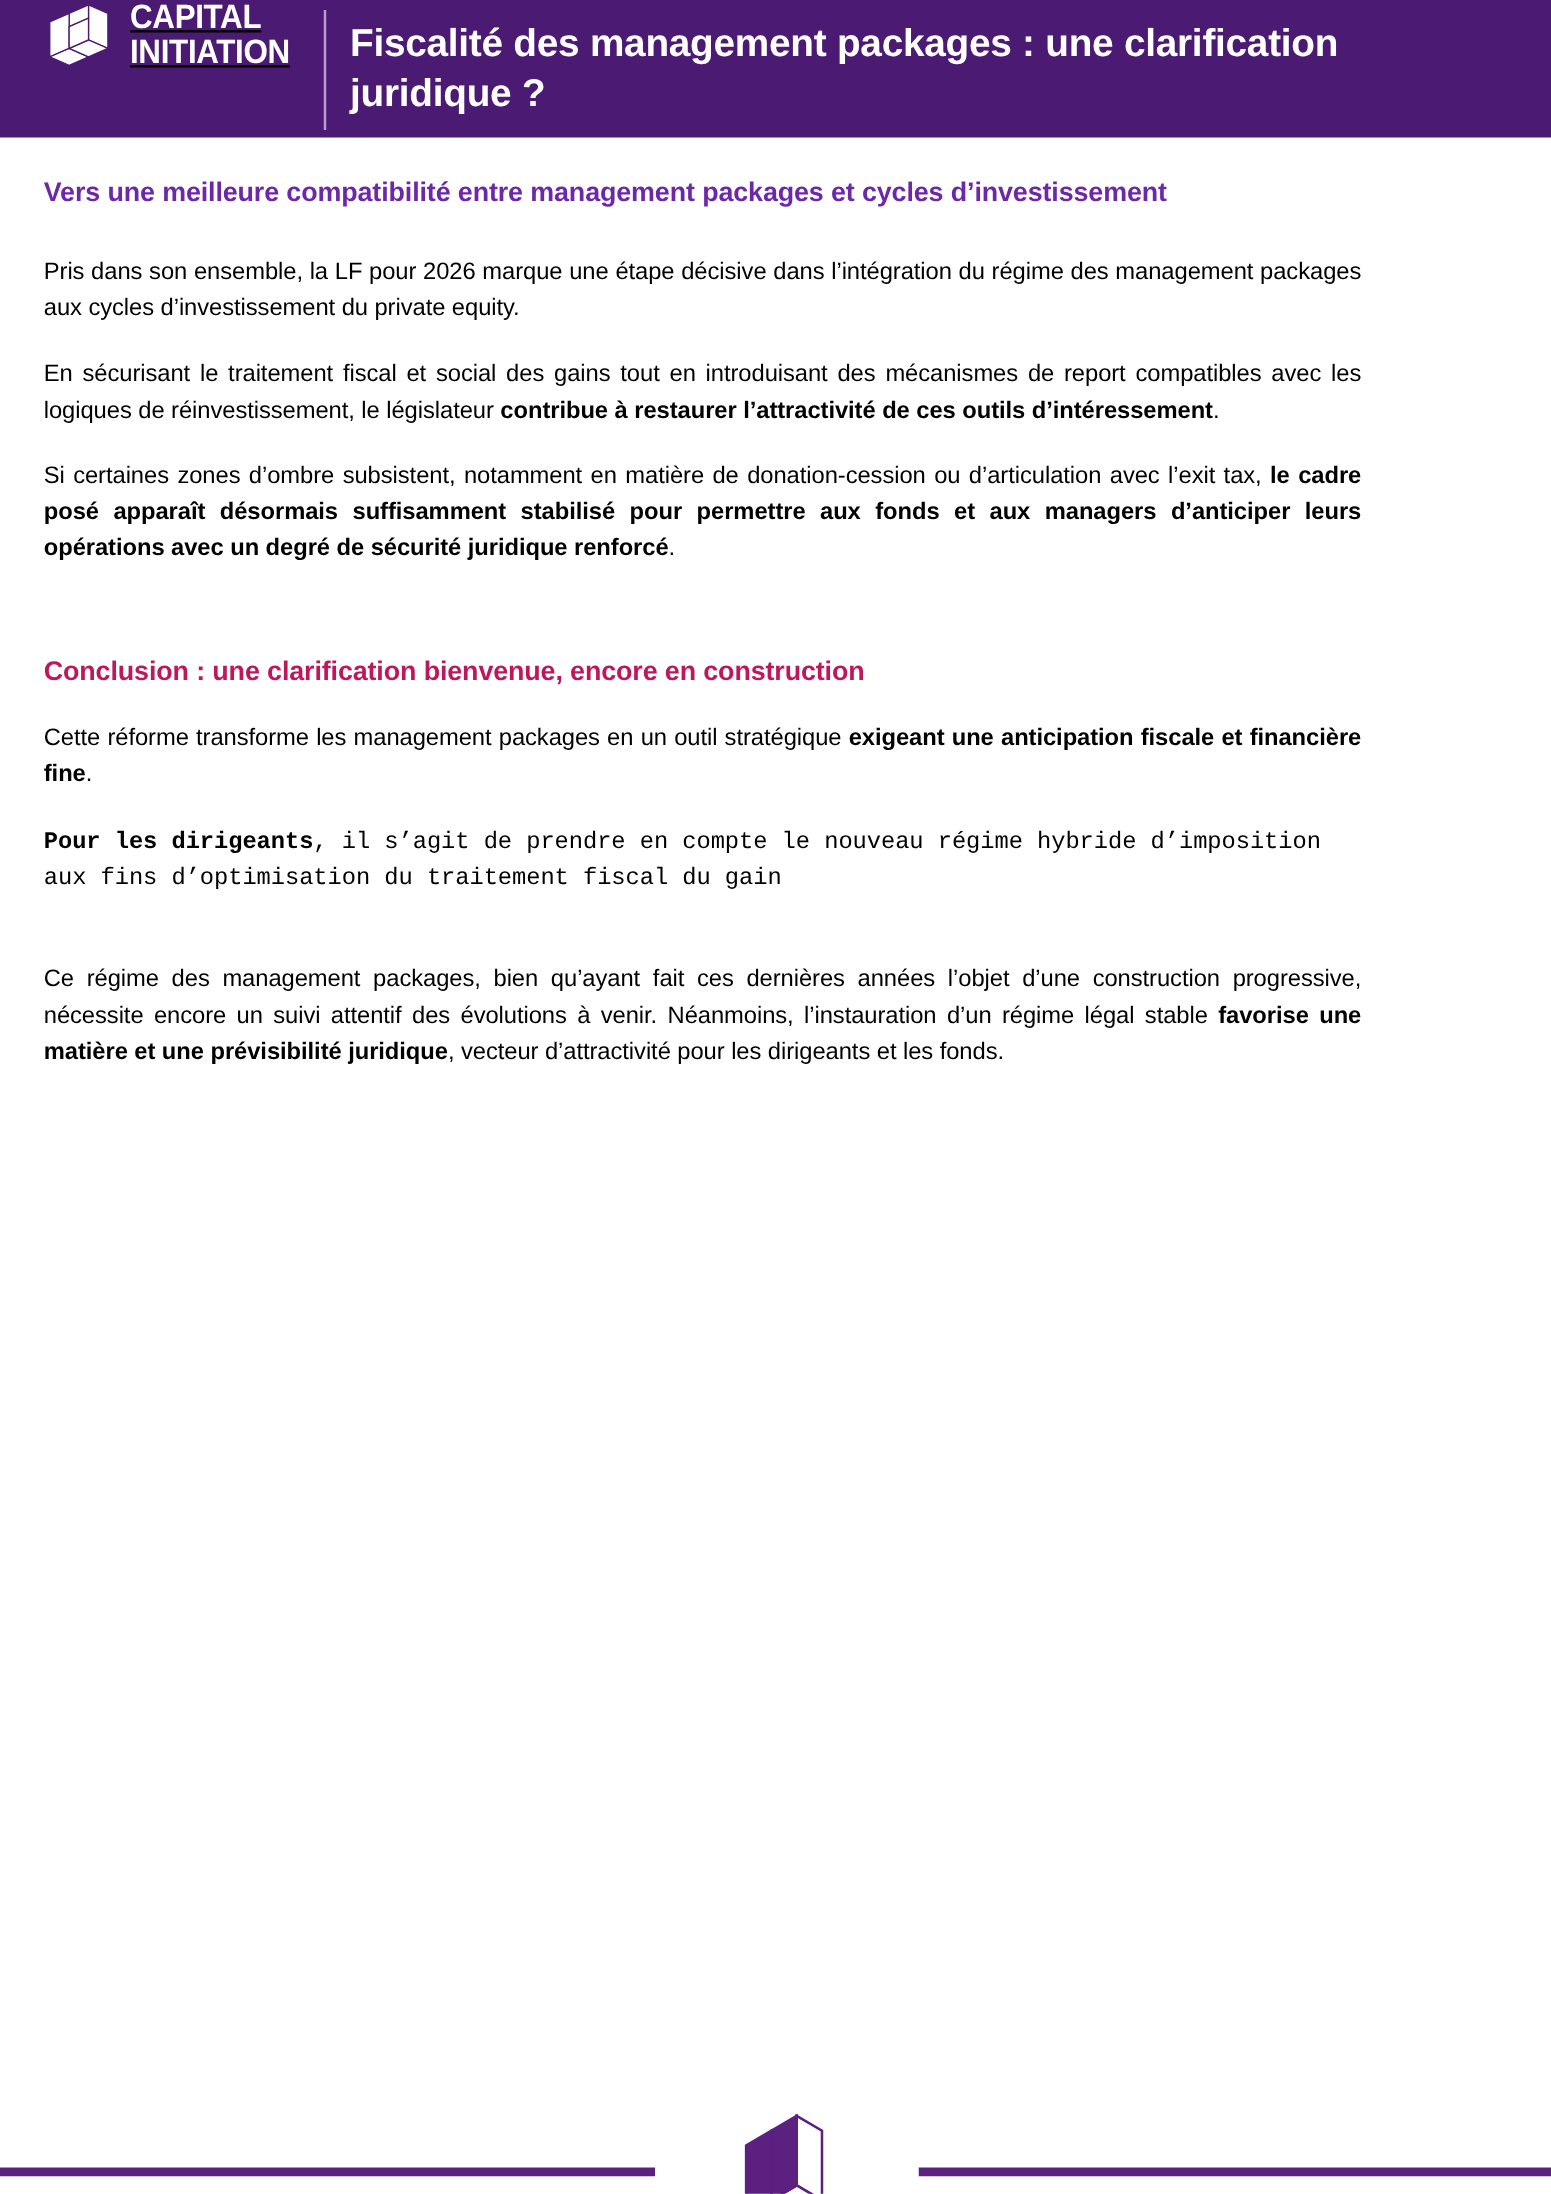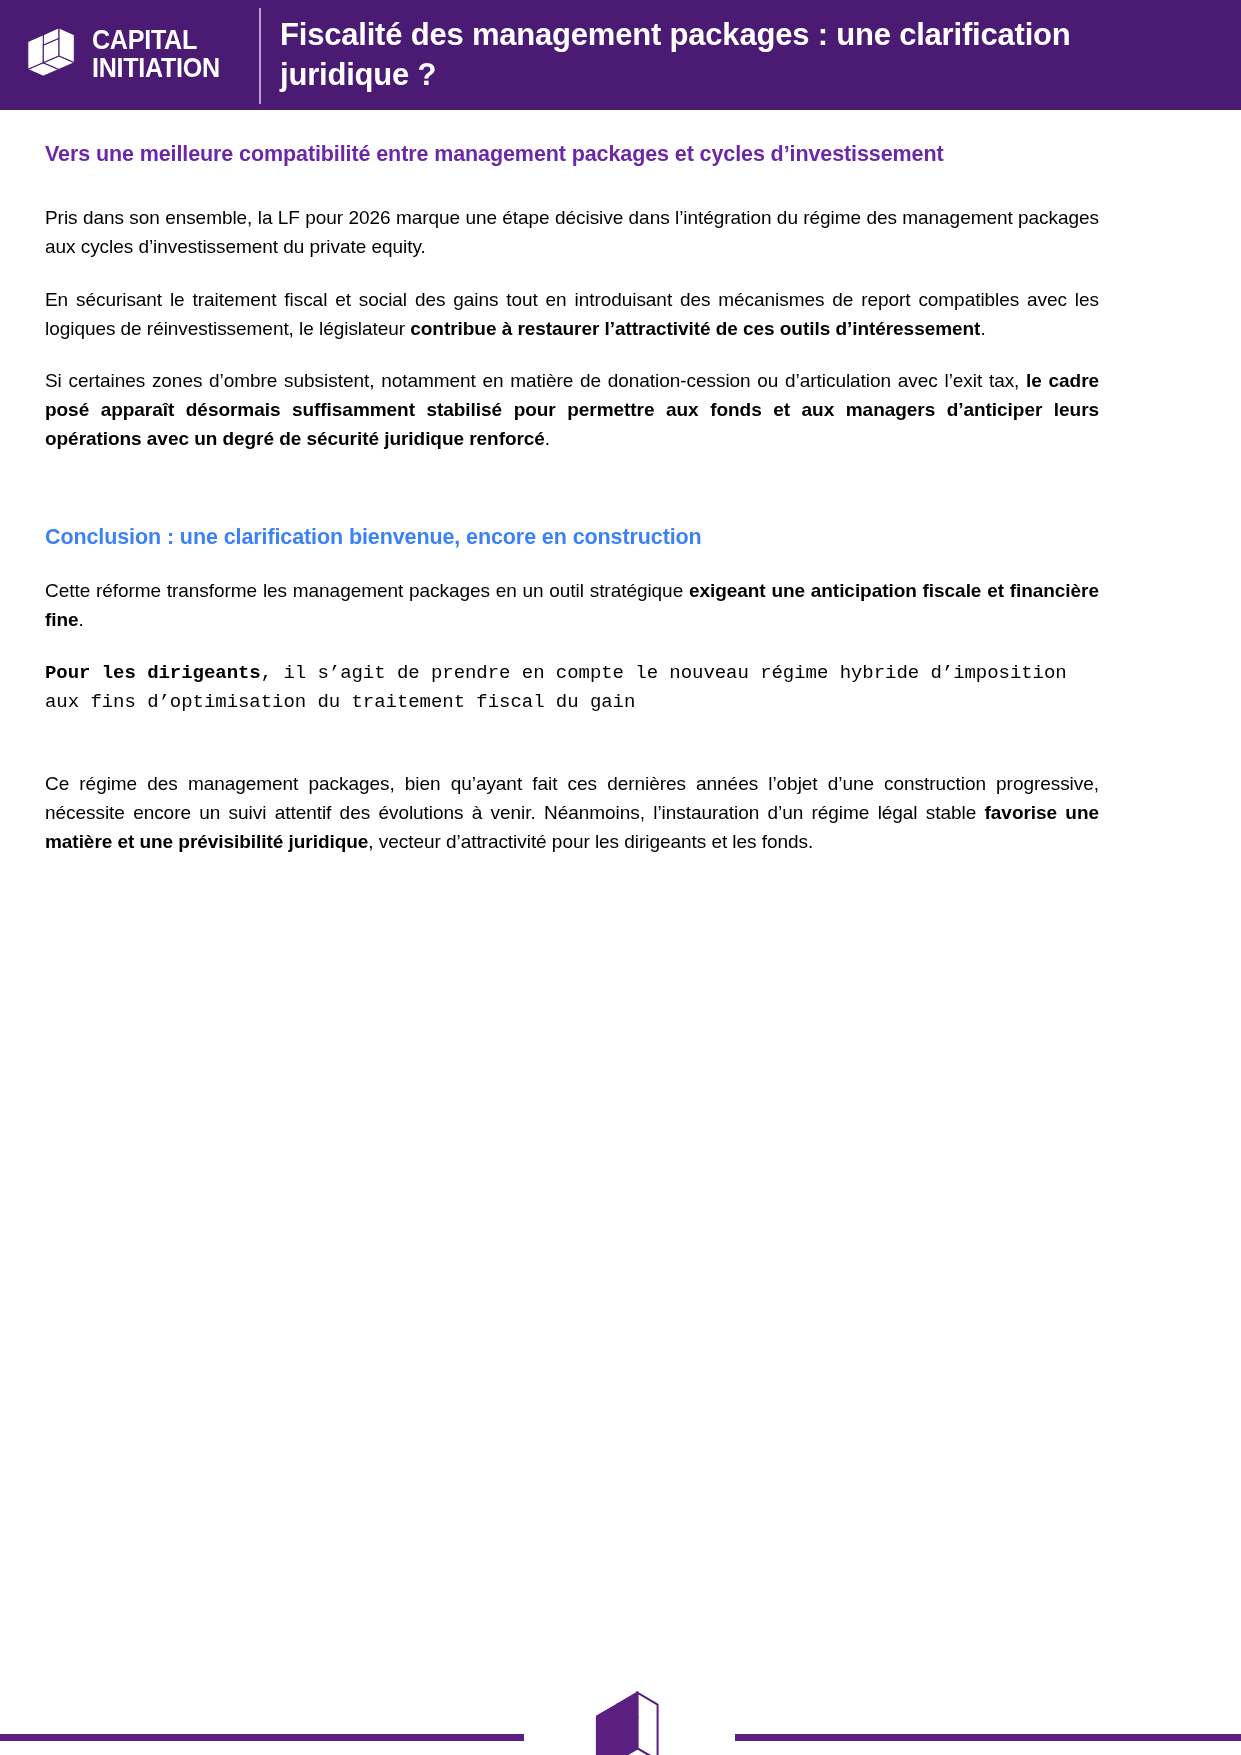--- a/index.html
+++ b/index.html
@@ -25,24 +25,24 @@
     height: 110px;
     background: #4b1a72;
     display: flex;
     align-items: center;
     box-sizing: border-box;
   }
   .header-logo {
     width: 258px;
     height: 110px;
     display: flex;
-    align-items: center;
-    padding-left: 22px;
+    padding-left: 34px;
     box-sizing: border-box;
     flex: 0 0 auto;
+    text-decoration: underline;
   }
   .logo-mark {
     width: 62px;
     height: 62px;
     flex: 0 0 auto;
   }
   .logo-wordmark {
     margin-left: 8px;
     color: #ffffff;
     font-weight: bold;
@@ -67,21 +67,21 @@
     font-weight: bold;
     font-size: 31px;
     line-height: 1.30;
     letter-spacing: -0.2px;
     max-width: 900px;
   }
 
   
   .content {
     position: absolute;
-    left: 45px;
+    left: 35px;
     top: 110px;
     width: 1054px;
   }
   h2.section-heading {
     margin: 0;
     font-size: 21.5px;
     font-weight: bold;
     color: #6d28a8;
     letter-spacing: -0.1px;
     line-height: 1.25;
@@ -169,21 +169,21 @@
   <div class="sp-a"></div>
   <p class="para"><span>Pris dans son ensemble, la LF pour 2026 marque une étape décisive dans l’intégration du régime des management packages aux cycles d’investissement du private equity.</span></p>
 
   <div class="sp-b"></div>
   <p class="para"><span>En sécurisant le traitement fiscal et social des gains tout en introduisant des mécanismes de report compatibles avec les logiques de réinvestissement, le législateur </span><b>contribue à restaurer l’attractivité de ces outils d’intéressement</b><span>.</span></p>
 
   <div class="sp-b"></div>
   <p class="para"><span>Si certaines zones d’ombre subsistent, notamment en matière de donation-cession ou d’articulation avec l’exit tax, </span><b>le cadre posé apparaît désormais suffisamment stabilisé pour permettre aux fonds et aux managers d’anticiper leurs opérations avec un degré de sécurité juridique renforcé</b><span>.</span></p>
 
   <div class="sp-conc"></div>
-  <h2 class="section-heading heading-2" style="color: #3b82f6;">Conclusion : une clarification bienvenue, encore en construction</h2>
+  <h2 class="section-heading heading-2" style="color: #be185d;">Conclusion : une clarification bienvenue, encore en construction</h2>
 
   <div class="sp-c"></div>
   <p class="para"><span>Cette réforme transforme les management packages en un outil stratégique </span><b>exigeant une anticipation fiscale et financière fine</b><span>.</span></p>
 
   <div class="sp-b"></div>
   <p class="para left" style="text-align: left; font-family: Liberation Mono, monospace;"><b>Pour les dirigeants</b><span>, il s’agit de prendre en compte le nouveau régime hybride d’imposition aux fins d’optimisation du traitement fiscal du gain</span></p>
 
   <div class="sp-b"></div>
 
   <div class="sp-d"></div>

